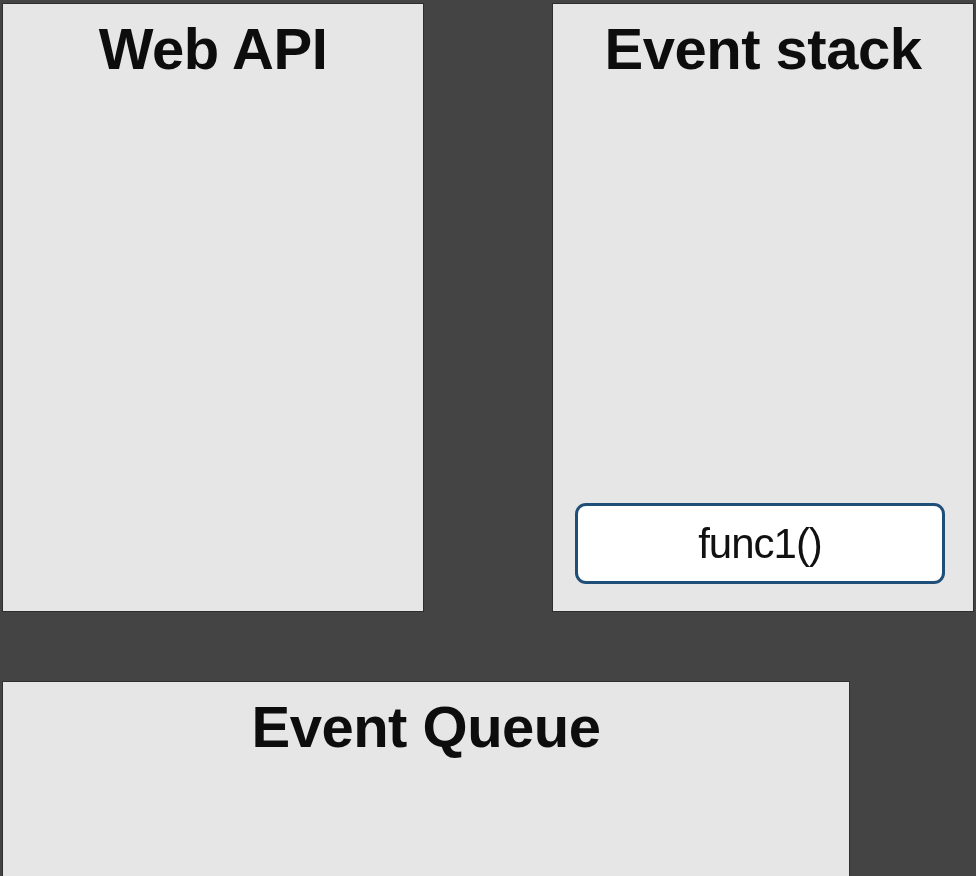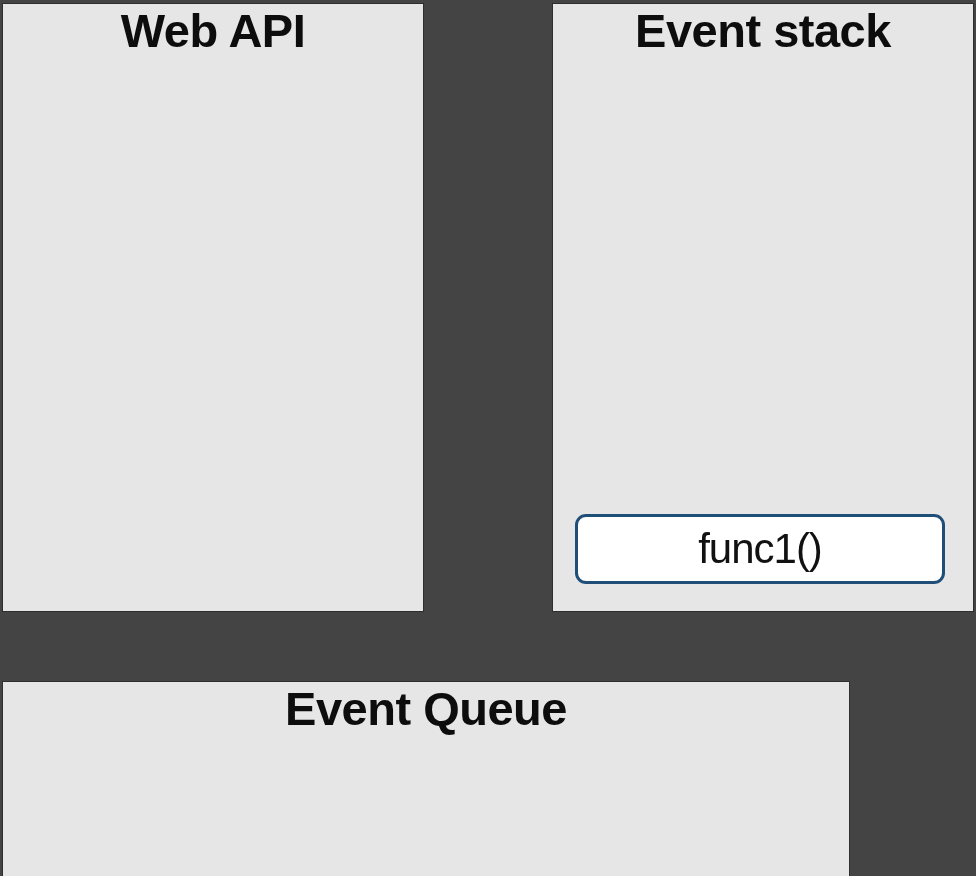--- a/index.html
+++ b/index.html
@@ -28,32 +28,32 @@
   #call-stack-panel {
     left: 552px; top: 3px;
     width: 422px; height: 609px;
   }
   #event-queue-panel {
     left: 2px; top: 681px;
     width: 848px; height: 216px;
   }
   .panel-title {
     margin: 0;
-    padding-top: 0;
+    padding-top: 12px;
     text-align: center;
-    font-size: 47px;
+    font-size: 58px;
     font-weight: bold;
     letter-spacing: -0.5px;
     color: #0d0d0d;
     line-height: 1.15;
   }
   .stack-frame {
     position: absolute;
     left: 22px; bottom: 27px;
-    width: 370px; height: 70px;
+    width: 370px; height: 81px;
     box-sizing: border-box;
     background: #ffffff;
     border: 3px solid #1f4e79;
     border-radius: 11px;
     display: flex;
     align-items: center;
     justify-content: center;
   }
   .stack-frame-label {
     font-size: 42px;

